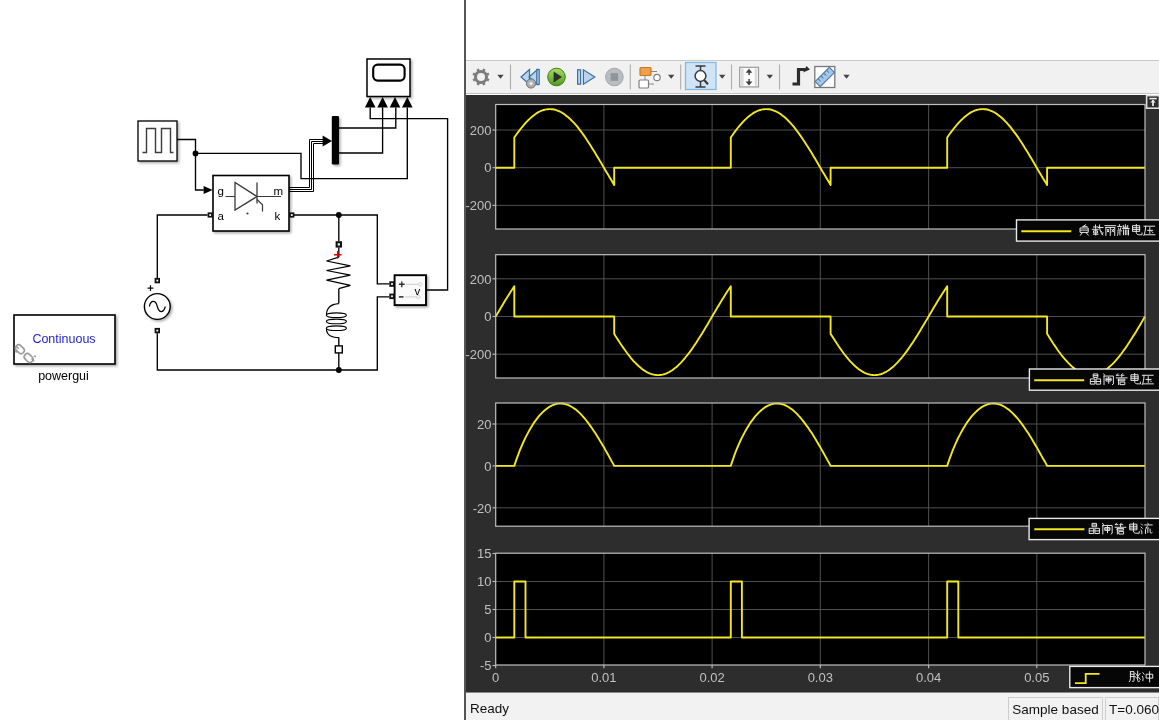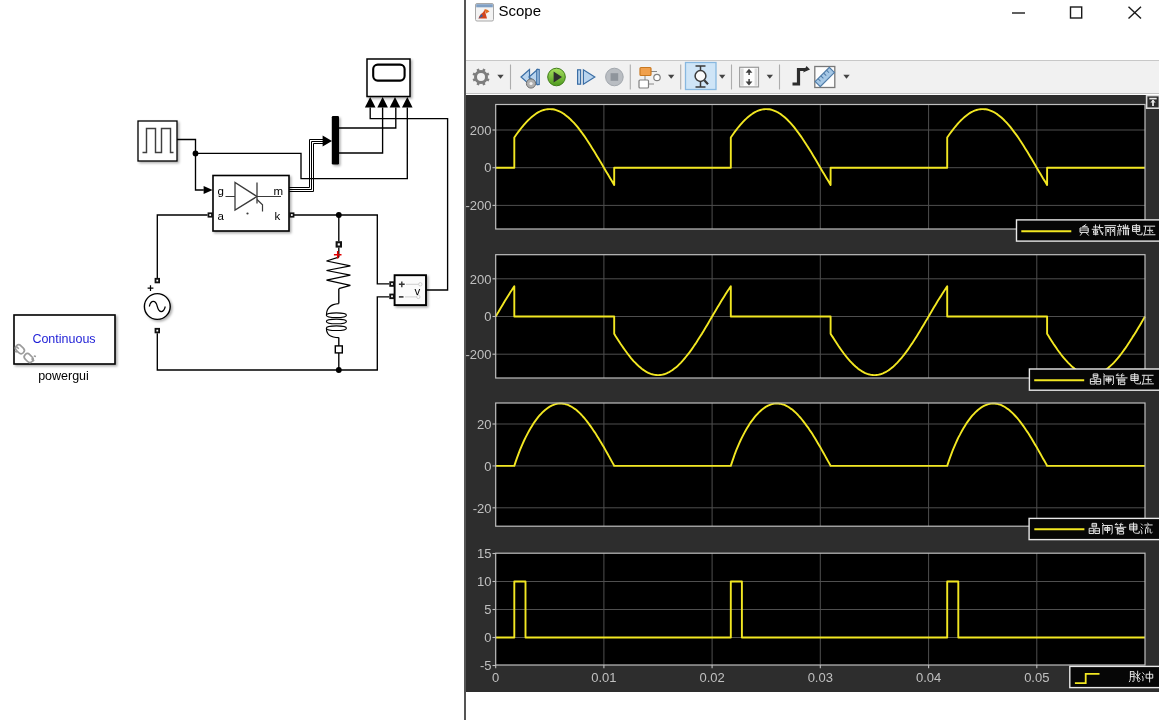--- a/index.html
+++ b/index.html
@@ -99,35 +99,20 @@
     <text x="64" y="343" font-size="12.5" fill="#1d1dd6" text-anchor="middle">Continuous</text>
     <g transform="translate(24.2,353.6) rotate(-45)" stroke="#9c9c9c" stroke-width="1.7" fill="none">
       <rect x="-3.2" y="-11" width="6.4" height="9.8" rx="3.2"></rect>
       <rect x="-3.2" y="1.4" width="6.4" height="9.8" rx="3.2"></rect>
     </g>
     <path d="M16.2,346.2 l2.6,2.6 M14.8,351.5 l2.6,0.6 M31.5,358.5 l2.6,2.6 M33.8,355.9 l2.2,0.5" stroke="#9c9c9c" stroke-width="1.5" fill="none"></path>
     <text x="63.5" y="379.5" font-size="12.5" fill="#000" text-anchor="middle">powergui</text>
   </svg>
 <div id="wborder"></div>
 <div id="scope">
-    <div class="abs" style="left:0;top:0;width:100%;height:30px;background:#fff">
-      <svg width="20" height="20" viewBox="0 0 20 20" style="position:absolute;left:8.5px;top:3px">
-        <rect x="0.5" y="0.5" width="18" height="17.5" rx="1.5" fill="#f3f3f3" stroke="#a8a8a8"></rect>
-        <rect x="1.2" y="1.2" width="16.6" height="3.1" fill="#7f9fc4"></rect>
-        <path d="M3.5,15.5 C6,8.5 7.5,12 9.5,6.5 L12,15.5 Z" fill="#d3451d"></path>
-        <path d="M9.5,6.5 L11,10.5 L14.5,8.5 C12.5,7 11,6 9.5,6.5 Z" fill="#e06a1f"></path>
-        <path d="M3.5,15.5 L6.5,11 L8,13.2 Z" fill="#3e5f9e"></path>
-      </svg>
-      <div class="abs" style="left:32.5px;top:2px;font-size:15px;color:#000">Scope</div>
-      <svg width="160" height="26" viewBox="0 0 160 26" style="position:absolute;right:0;top:0">
-        <line x1="13" y1="13" x2="26" y2="13" stroke="#1a1a1a" stroke-width="1.4"></line>
-        <rect x="71.5" y="7" width="11.2" height="11" fill="none" stroke="#1a1a1a" stroke-width="1.4"></rect>
-        <path d="M129.5,6.8 L142,18.6 M142,6.8 L129.5,18.6" stroke="#1a1a1a" stroke-width="1.4" fill="none"></path>
-      </svg>
-    </div>
     <div class="abs" style="left:0;top:60px;width:100%;height:34px;background:#f1f1f1;border-top:1px solid #c8c8c8;border-bottom:1px solid #c3c3c3;box-sizing:border-box"></div>
     <svg width="693" height="35" viewBox="466 60 693 35" xmlns="http://www.w3.org/2000/svg" style="position:absolute;left:0;top:60px">
       <g stroke="#7d7d7d" fill="none">
         <circle cx="481" cy="77" r="5.5" stroke-width="3"></circle>
         <line x1="486.8" y1="79.4" x2="489.0" y2="80.3" stroke-width="2.6"></line>
         <line x1="483.4" y1="82.8" x2="484.3" y2="84.9" stroke-width="2.6"></line>
         <line x1="478.6" y1="82.8" x2="477.7" y2="85.0" stroke-width="2.6"></line>
         <line x1="475.2" y1="79.4" x2="473.1" y2="80.3" stroke-width="2.6"></line>
         <line x1="475.2" y1="74.6" x2="473.0" y2="73.7" stroke-width="2.6"></line>
         <line x1="478.6" y1="71.2" x2="477.7" y2="69.1" stroke-width="2.6"></line>
@@ -307,12 +292,17 @@
       <path d="M10,10 L20,20 M8,34 L18,44 M8,56 C14,68 16,76 14,86 M60,4 L64,12 M36,18 H94 M58,26 L46,42 M46,42 H68 M42,54 V84 M60,50 V76 M78,50 V72 C78,82 86,84 94,76" transform="translate(1140.0,522.6) scale(0.1300)" fill="none" stroke="#e9e9e9" stroke-width="7.5" stroke-linecap="round"></path>
       <rect x="1069.8" y="666.4" width="90.2" height="21.2" fill="#060606" stroke="#e8e8e8" stroke-width="1.4"></rect>
       <path d="M1074.9,683.2 H1085.7 V673.8 H1099.5" fill="none" stroke="#f2e722" stroke-width="1.8"></path>
       <path d="M16,8 H44 V76 C44,84 38,86 32,82 M16,8 V62 C16,74 12,80 8,86 M16,28 H44 M16,46 H44 M72,4 V76 C72,86 80,88 88,80 M56,22 C62,26 66,32 68,38 M54,46 L66,60 M90,22 L76,42 M78,50 L92,68" transform="translate(1128.3,670.6) scale(0.1300)" fill="none" stroke="#e9e9e9" stroke-width="7.5" stroke-linecap="round"></path>
       <path d="M12,16 L22,28 M8,44 C14,56 16,66 12,78 M40,28 H88 V58 H40 Z M64,8 V88" transform="translate(1141.3,670.6) scale(0.1300)" fill="none" stroke="#e9e9e9" stroke-width="7.5" stroke-linecap="round"></path>
       <rect x="1146.6" y="95.6" width="12.8" height="12.6" fill="#2d2d2d" stroke="#dcdcdc" stroke-width="1.6"></rect>
       <line x1="1149.3" y1="98.6" x2="1156.7" y2="98.6" stroke="#e8e8e8" stroke-width="1.6"></line>
       <line x1="1153" y1="100" x2="1153" y2="106" stroke="#e8e8e8" stroke-width="1.8"></line>
       <path d="M1150.3,102.6 L1155.7,102.6 L1153,99.8 Z" fill="#e8e8e8"></path>
     </svg>
+    <div class="abs" style="left:0;top:692px;width:100%;height:28px;background:#f2f2f2;border-top:1px solid #8a8a8a;box-sizing:border-box">
+      <div class="abs" style="left:4px;top:8px;font-size:13.5px;color:#111">Ready</div>
+      <div class="abs" style="left:542px;top:4px;width:95px;height:24px;border:1px solid #cdcdcd;box-sizing:border-box;font-size:13.5px;color:#111;text-align:center;padding-top:4px">Sample based</div>
+      <div class="abs" style="left:639px;top:4px;width:54px;height:24px;border:1px solid #cdcdcd;box-sizing:border-box;font-size:13.5px;color:#111;padding-left:3px;padding-top:4px">T=0.060</div>
+    </div>
   </div>
 </body></html>

